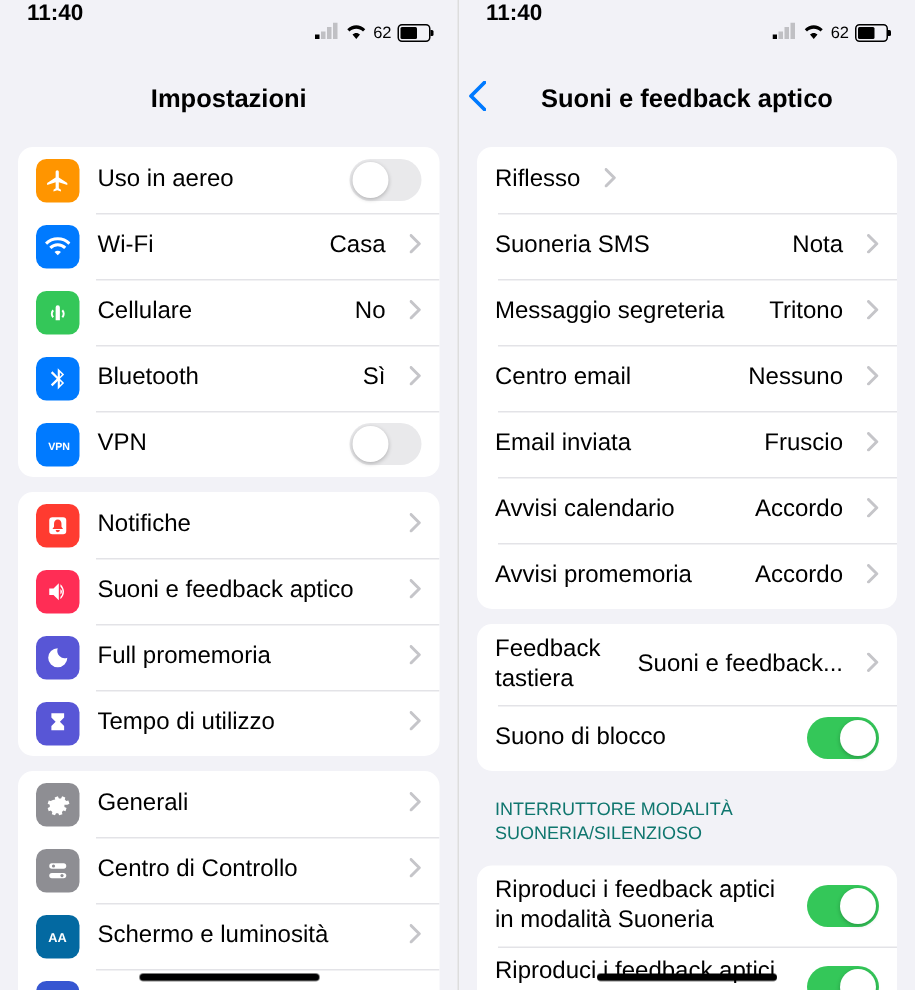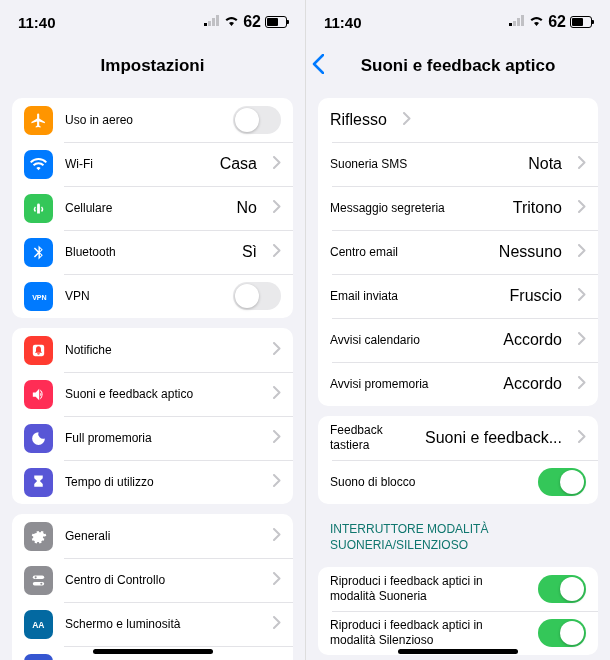--- a/index.html
+++ b/index.html
@@ -1,36 +1,36 @@
 <!DOCTYPE html>
 <html><head>
 <meta charset="utf-8">
 <style>
 *{box-sizing:border-box;margin:0;padding:0;font-family:-apple-system,Helvetica,Arial,sans-serif;-webkit-font-smoothing:antialiased}
 body{width:610px;height:660px;background:#f2f2f7;display:flex;overflow:hidden}
 .phone{width:305px;height:660px;background:#f2f2f7;display:flex;flex-direction:column;position:relative}
-.statusbar{height:44px;display:flex;align-items:center;justify-content:space-between;padding:0 18px;font-size:15px;font-weight:600}
+.statusbar{height:44px;display:flex;justify-content:space-between;padding:0 18px;font-size:15px;font-weight:600}
 .status-right{display:flex;align-items:center;gap:4px;font-size:12px}
 .battery{border:1px solid #000;border-radius:3px;width:22px;height:12px;padding:1px;display:inline-block;position:relative}
 .battery::after{content:'';position:absolute;right:-3px;top:3px;width:2px;height:4px;background:#000;border-radius:0 1px 1px 0}
 .battery-fill{background:#000;height:100%;width:62%;border-radius:1px;float:left}
-.battery-text{font-size:16px;font-weight:700}
+.battery-text{font-size:11px;font-weight:400}
 .navbar{height:44px;display:flex;align-items:center;justify-content:center;position:relative;padding:0 8px}
 .navbar-title{font-size:17px;font-weight:600}
 .back{position:absolute;left:6px;top:10px;color:#007aff;font-size:22px}
 .content{flex:1;overflow-y:auto;padding-bottom:10px}
 .content::-webkit-scrollbar{width:3px}
 .content::-webkit-scrollbar-thumb{background:#c0c0c4;border-radius:2px}
 .group{background:#fff;margin:10px 12px 0;border-radius:10px;overflow:hidden}
 .row{display:flex;align-items:center;min-height:44px;padding:7px 12px;position:relative;gap:12px}
 .row+ .row::before{content:'';position:absolute;left:52px;right:0;top:0;height:1px;background:#e3e3e7}
 .row.noicon+ .row.noicon::before{left:14px}
 .icon{width:29px;height:29px;border-radius:7px;display:flex;align-items:center;justify-content:center;flex-shrink:0;color:#fff;font-size:15px;font-weight:600}
 .icon svg{width:17px;height:17px;fill:#fff}
-.label{flex:1;font-size:12px;color:#000;line-height:1.25}
+.label{flex:1;font-size:16px;color:#000;line-height:1.25}
 .value{font-size:16px;color:#000000}
 .chevron{color:#c5c5c9;font-size:14px;margin-left:4px}
 .toggle{width:48px;height:28px;border-radius:14px;background:#e9e9eb;position:relative;flex-shrink:0}
 .toggle.on{background:#34c759}
 .toggle::after{content:'';position:absolute;width:24px;height:24px;background:#fff;border-radius:50%;top:2px;left:2px;box-shadow:0 1px 3px rgba(0,0,0,0.25)}
 .toggle.on::after{left:22px}
 .section-header{text-transform:uppercase;font-size:12px;color:#0f766e;padding:18px 24px 4px;line-height:1.3}
 .home-indicator{position:absolute;bottom:6px;left:50%;transform:translateX(-50%);width:120px;height:5px;background:#000;border-radius:3px}
 .phone+.phone{border-left:1px solid #ddd}
 </style>

